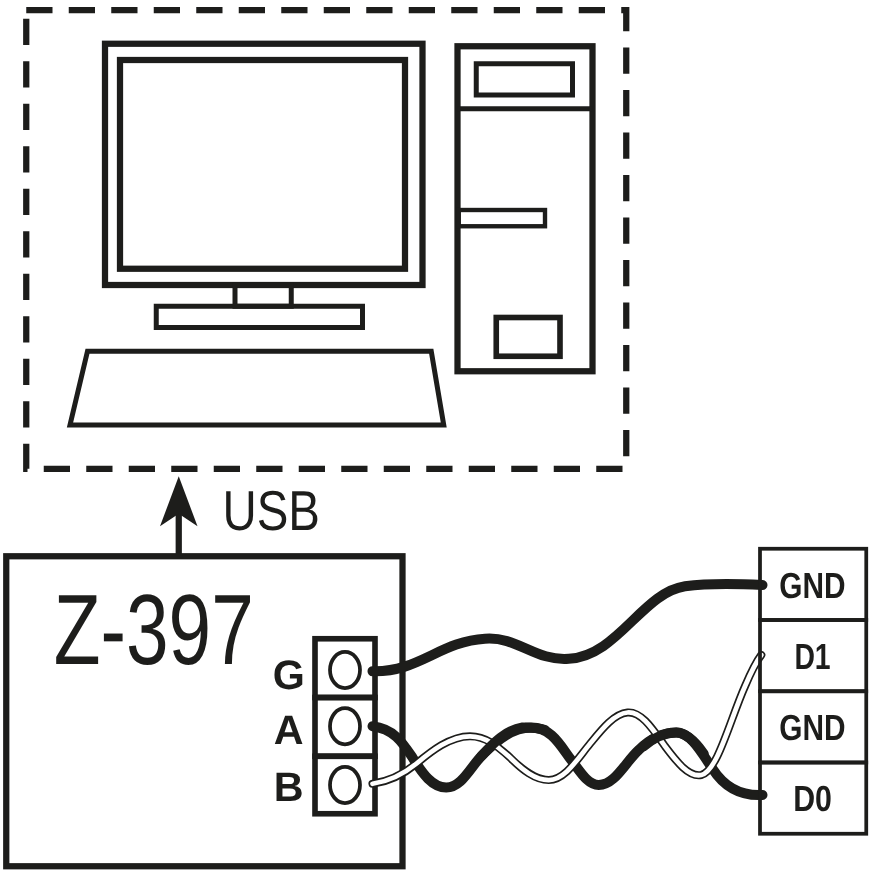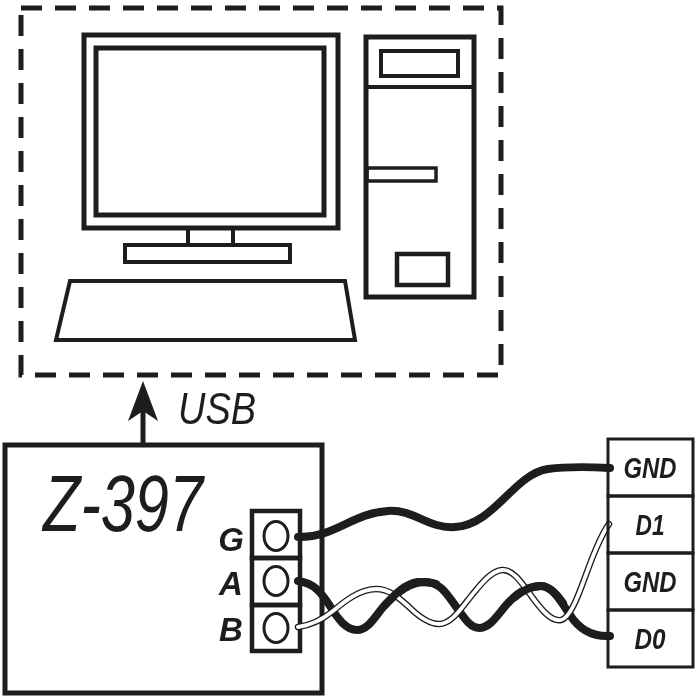--- a/index.html
+++ b/index.html
@@ -8,21 +8,20 @@
     width: 700px;
     height: 700px;
     background: #ffffff;
     overflow: hidden;
   }
   .stage {
     position: relative;
     width: 700px;
     height: 700px;
     background: #ffffff;
-    font-style: italic;
   }
   svg { display: block; }
   .ink-stroke { stroke: #1d1d1b; fill: none; }
   .ink-fill   { fill: #1d1d1b; }
   .wire       { stroke: #1d1d1b; fill: none; stroke-linecap: round; }
   .wire-core  { stroke: #ffffff; fill: none; stroke-linecap: round; }
   text {
     font-family: "Liberation Sans", "DejaVu Sans", sans-serif;
     fill: #1d1d1b;
   }

